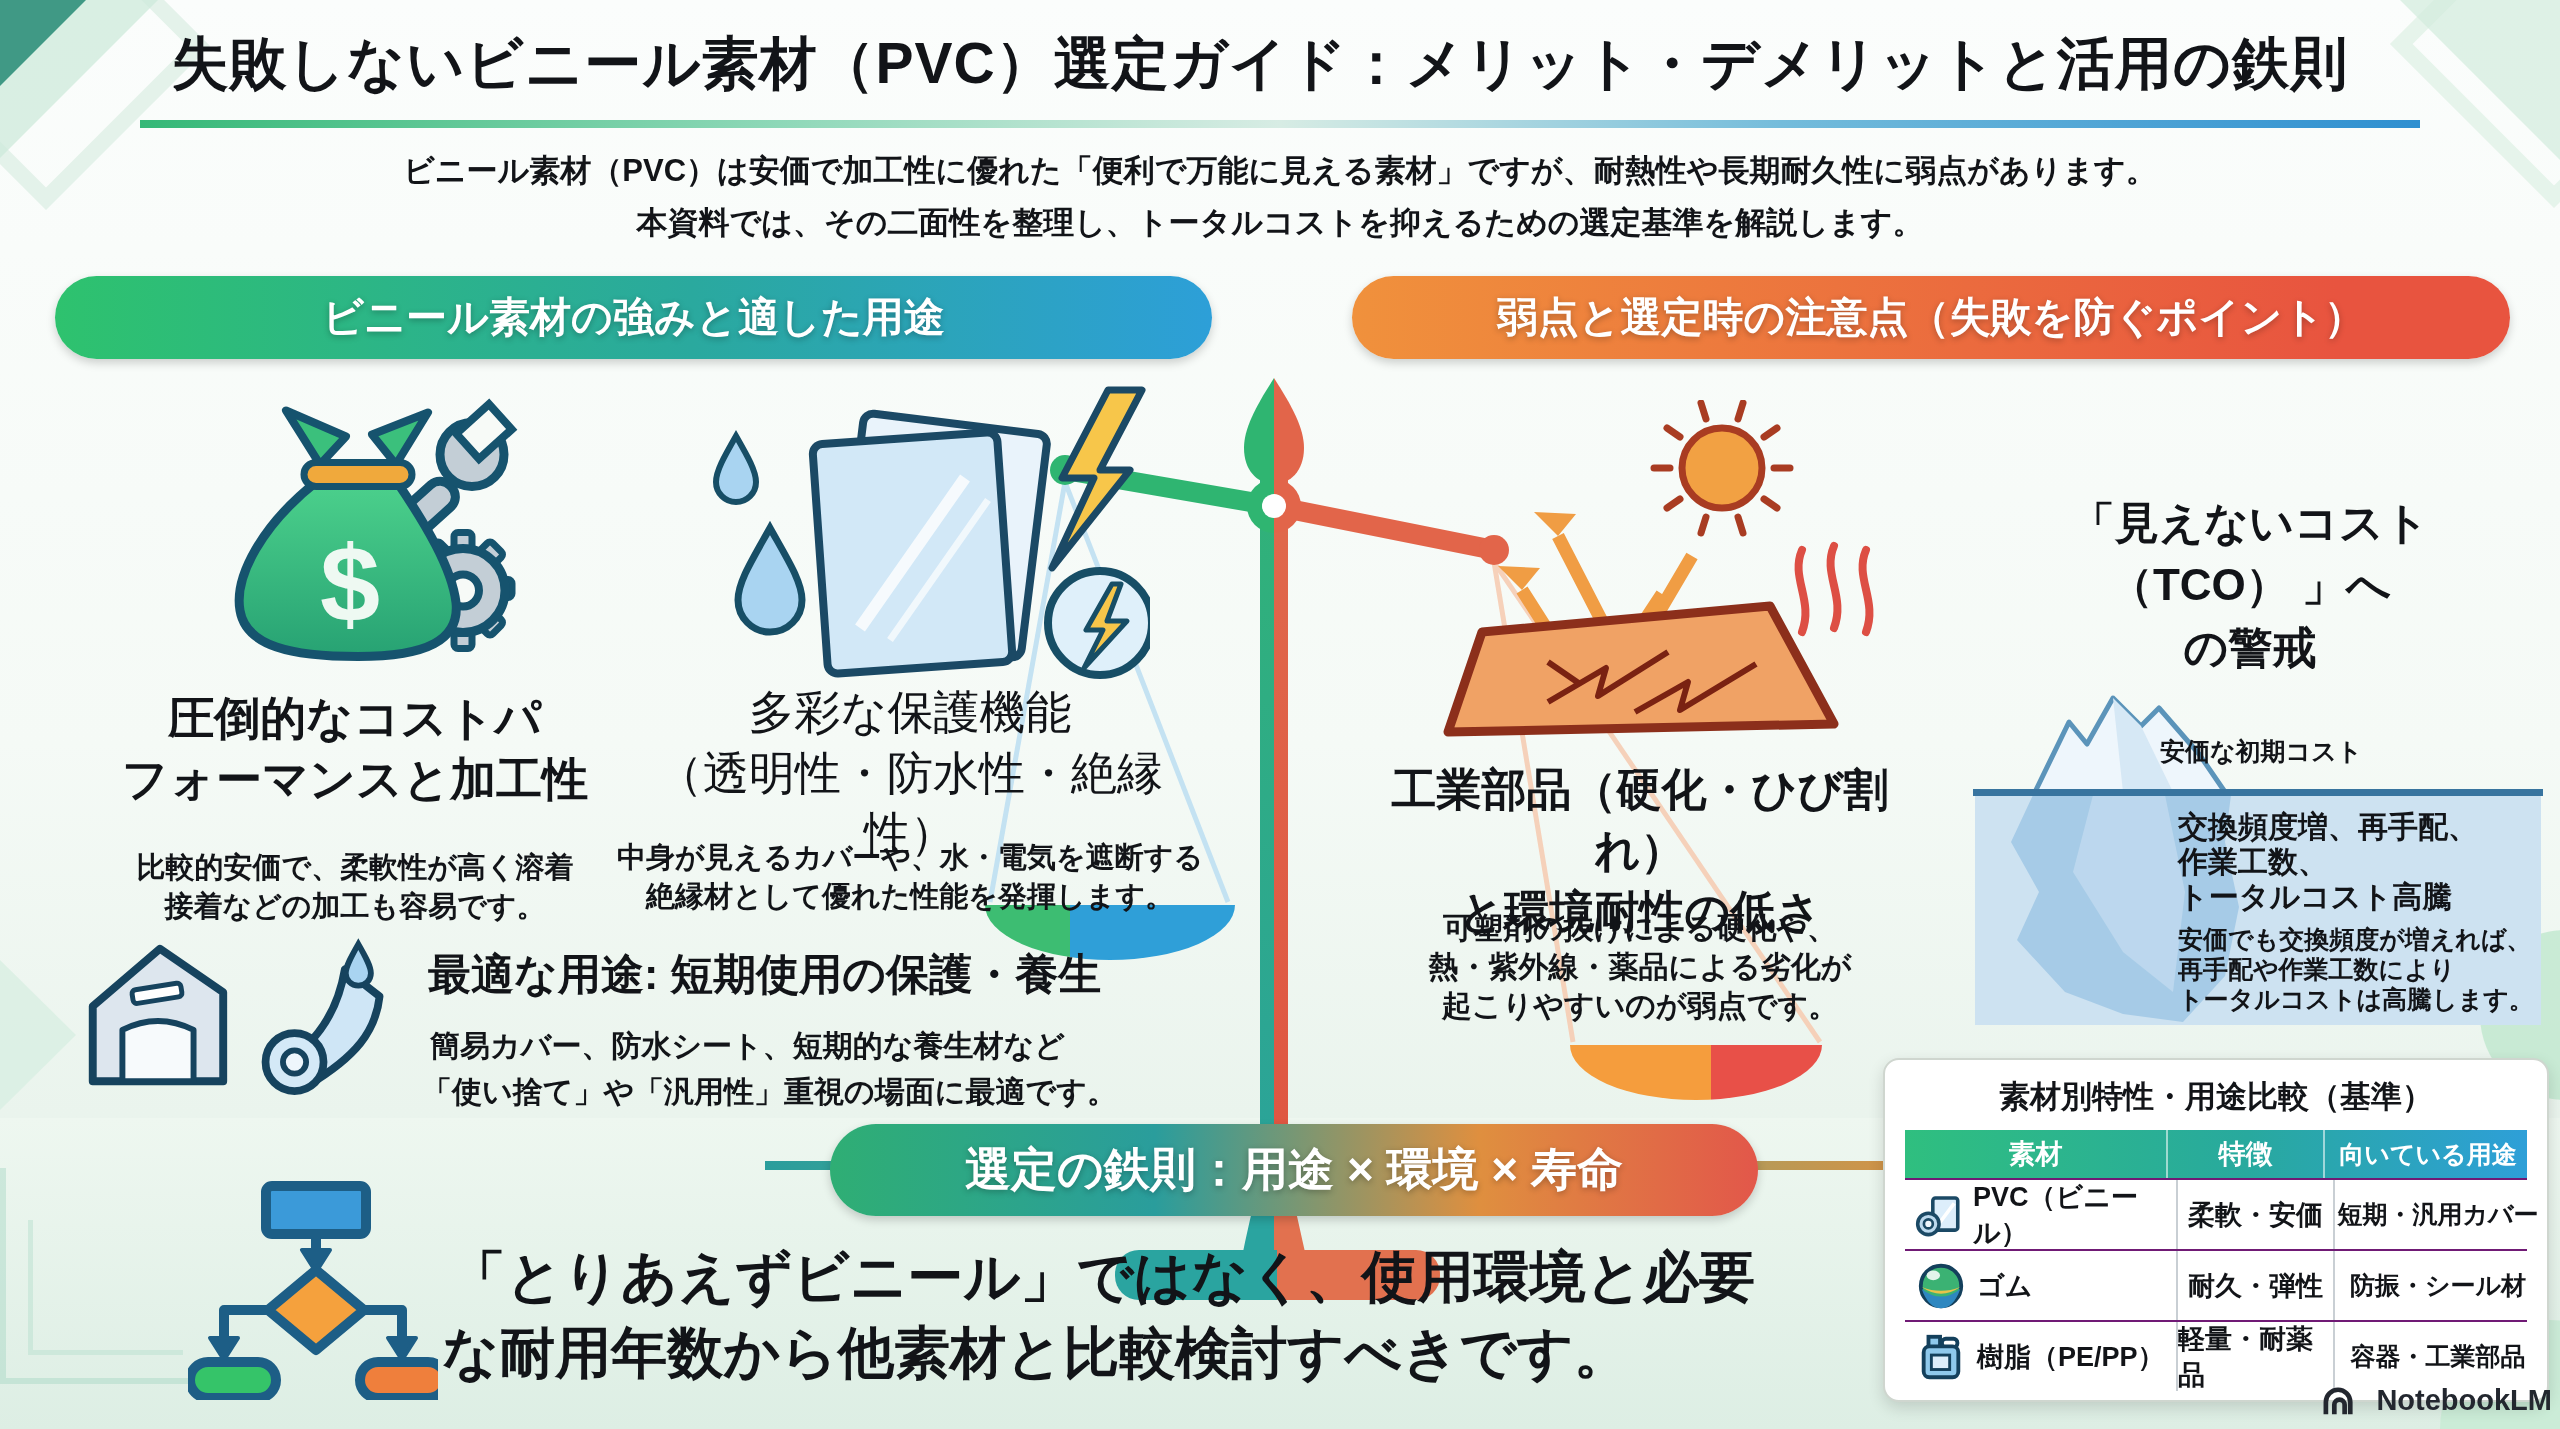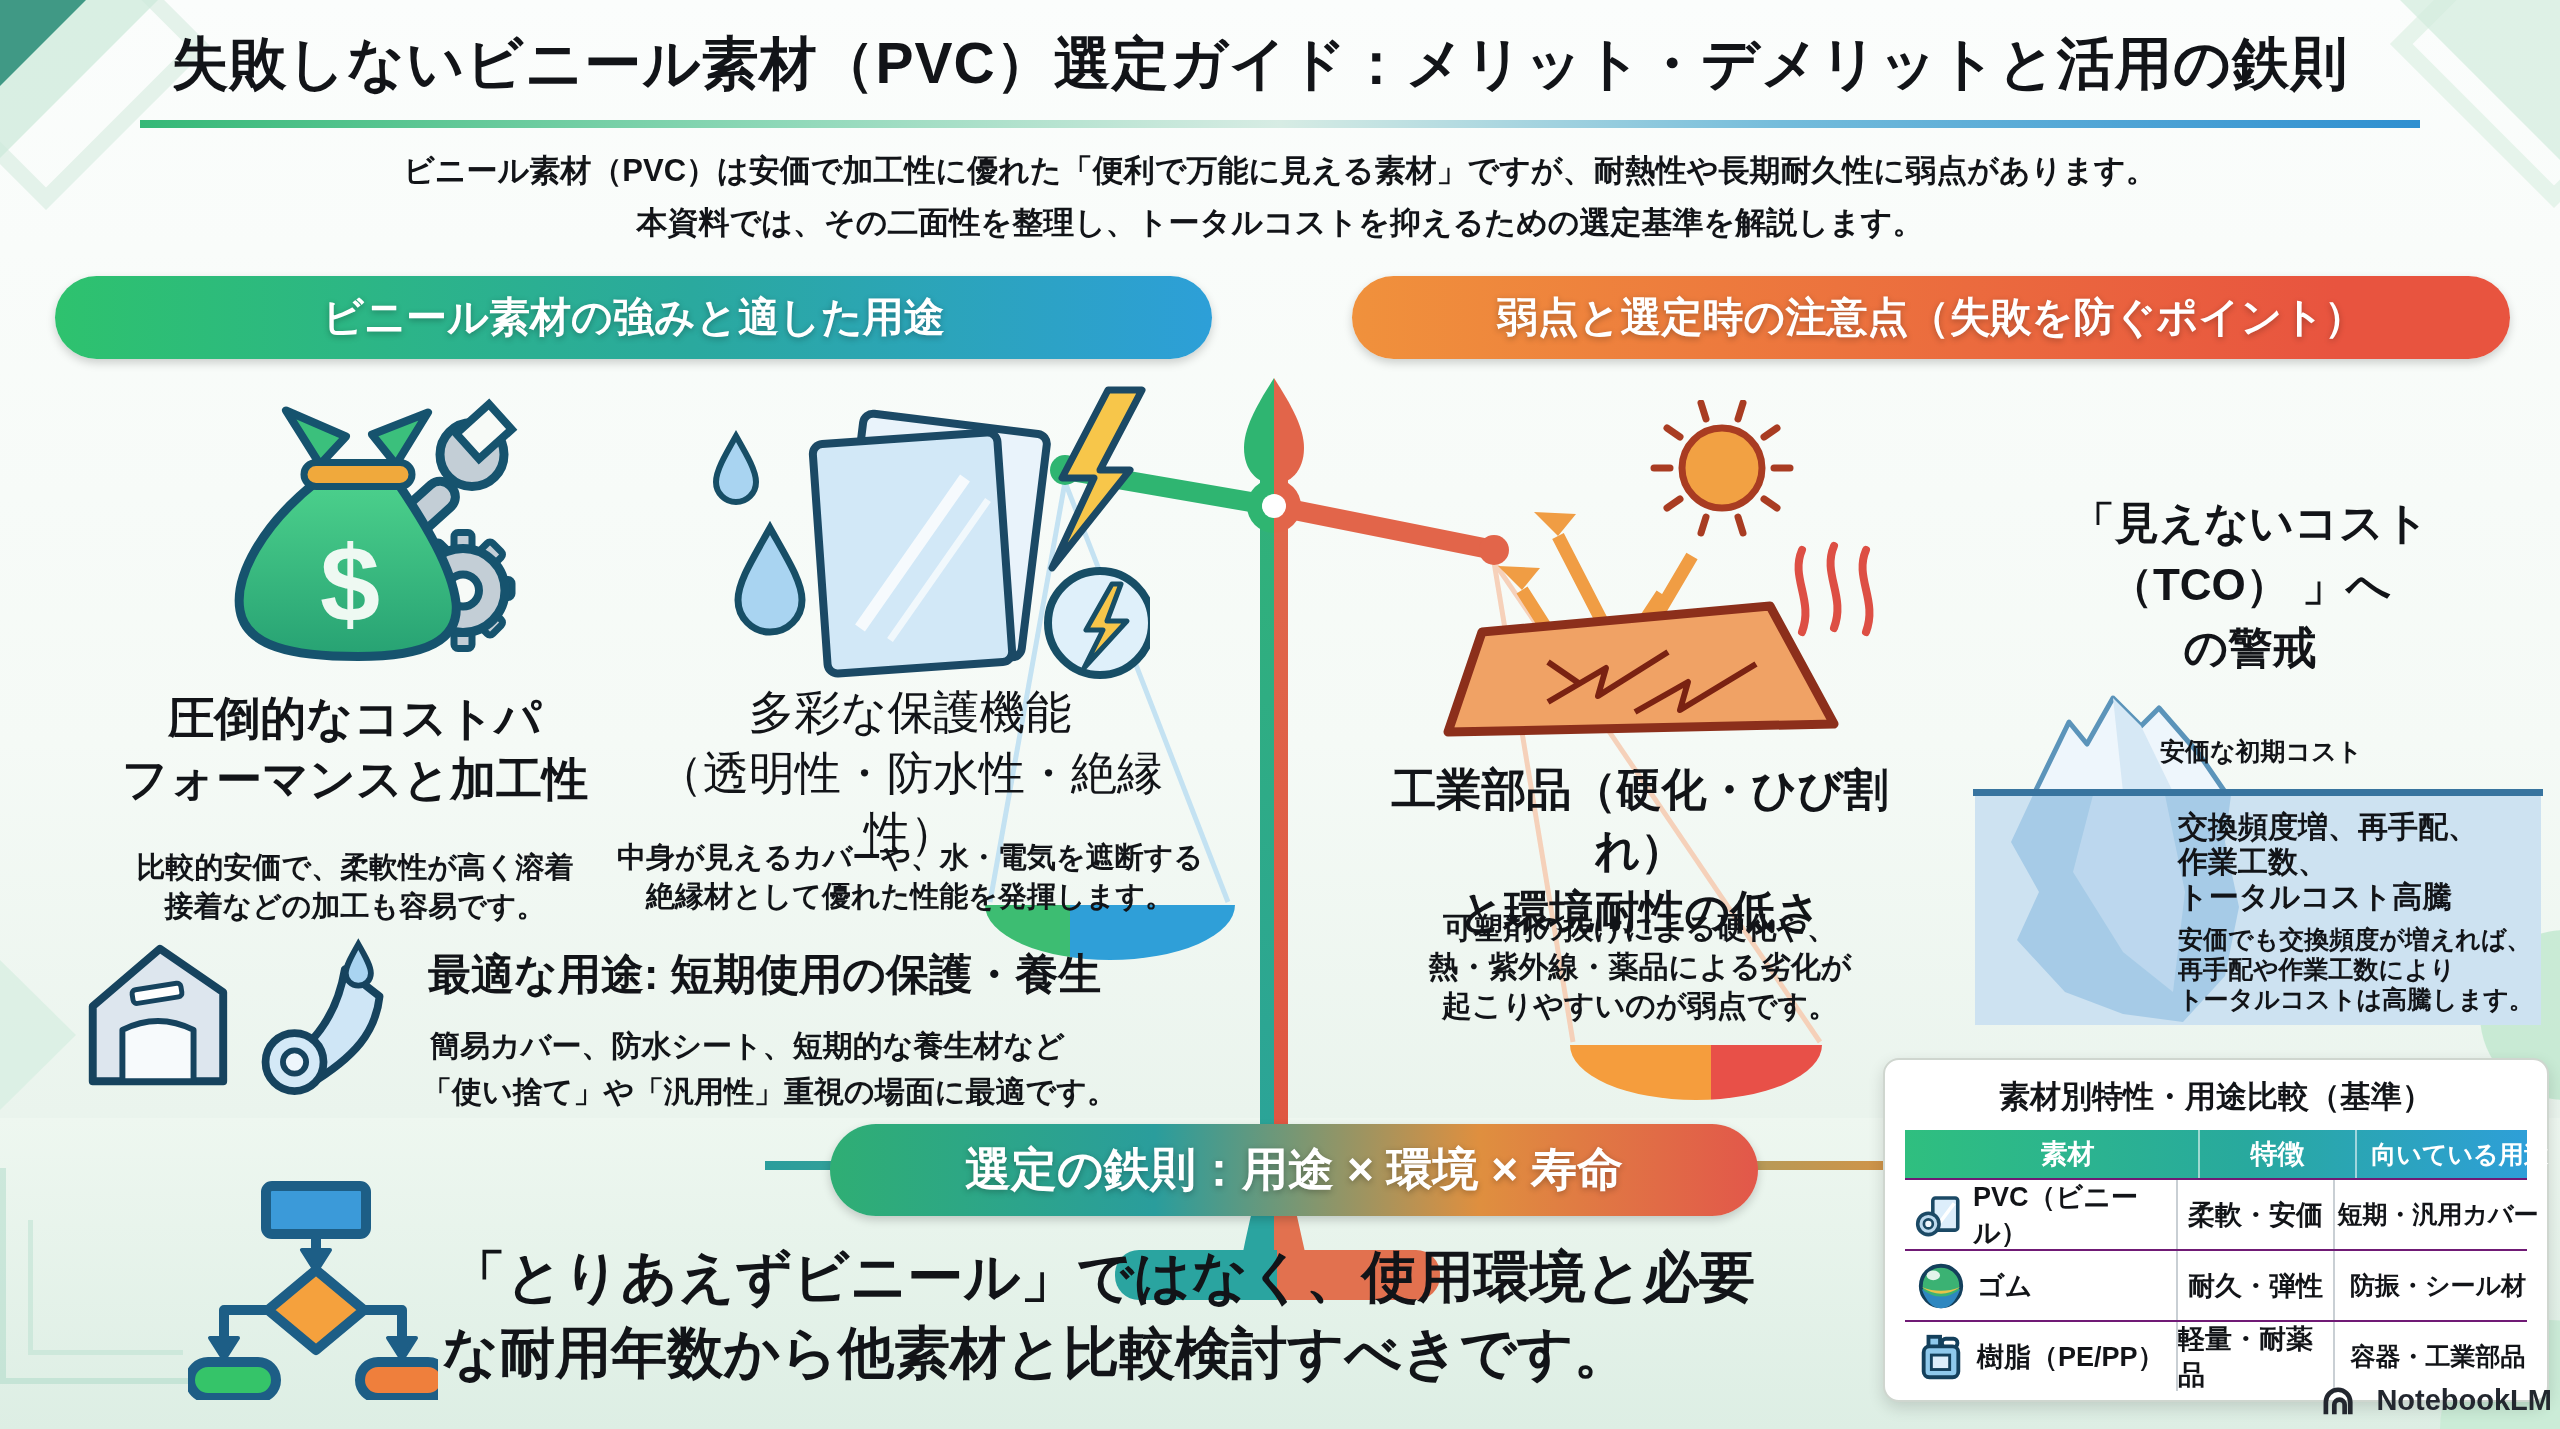--- a/index.html
+++ b/index.html
@@ -67,21 +67,21 @@
     border-radius:16px;box-shadow:0 6px 16px rgba(0,0,0,.14);z-index:4;}
   .table-title{position:absolute;left:0;top:16px;width:100%;font-size:31px;font-weight:900;text-align:center;}
   .tbl{position:absolute;left:20px;top:70px;width:622px;}
   .thead{display:flex;height:48px;color:#fff;font-size:25px;font-weight:800;
     background:linear-gradient(90deg,#2fbf7f,#28a99e 55%,#2e9fd8);}
   .thead .c{display:flex;align-items:center;justify-content:center;border-left:2px solid rgba(255,255,255,.55);}
   .thead .c:first-child{border-left:none;}
   .trow{display:flex;height:69px;border-top:2px solid #701a75;font-weight:800;}
   .trow .c{display:flex;align-items:center;justify-content:center;border-left:2px solid #c9cfd4;}
   .trow .c:first-child{border-left:none;justify-content:flex-start;padding-left:10px;gap:10px;}
-  .c1{width:261px;flex:none;font-size:27px;padding-left:32px;}
+  .c1{width:261px;flex:none;font-size:27px;}
   .c2{width:155px;flex:none;font-size:27px;}
   .c3{width:206px;flex:none;font-size:25px;}
   .trow .c1{font-size:27px;}
   
   .footer{left:2300px;top:1384px;width:252px;display:flex;align-items:center;justify-content:flex-end;gap:20px;
     font-size:29px;font-weight:700;color:#23272f;z-index:5;}
 </style>
 </head>
 <body>
 

